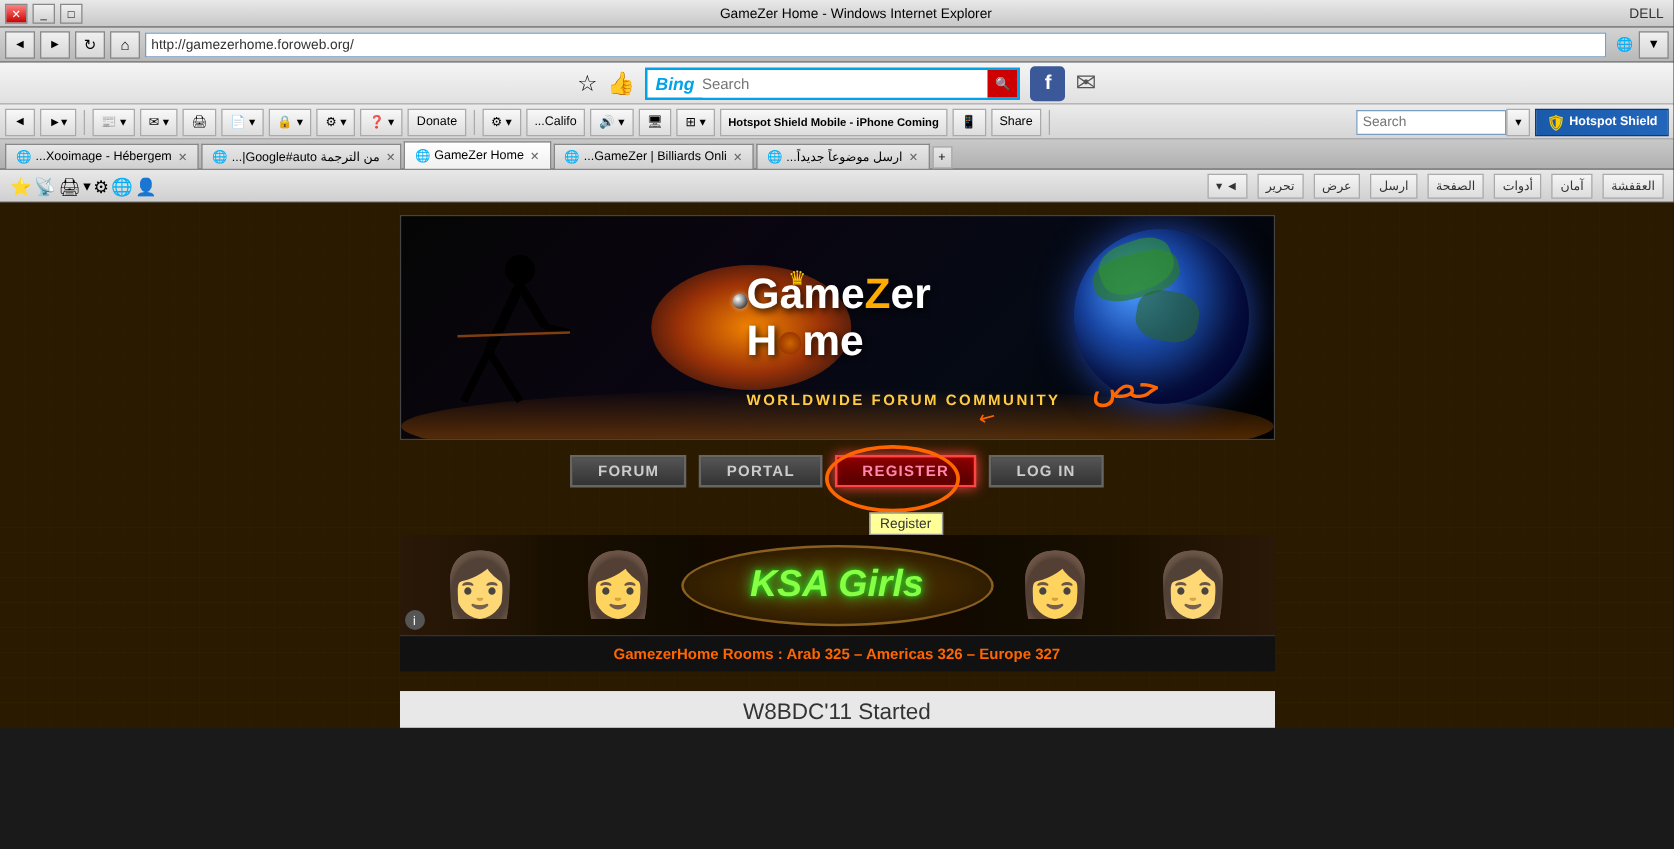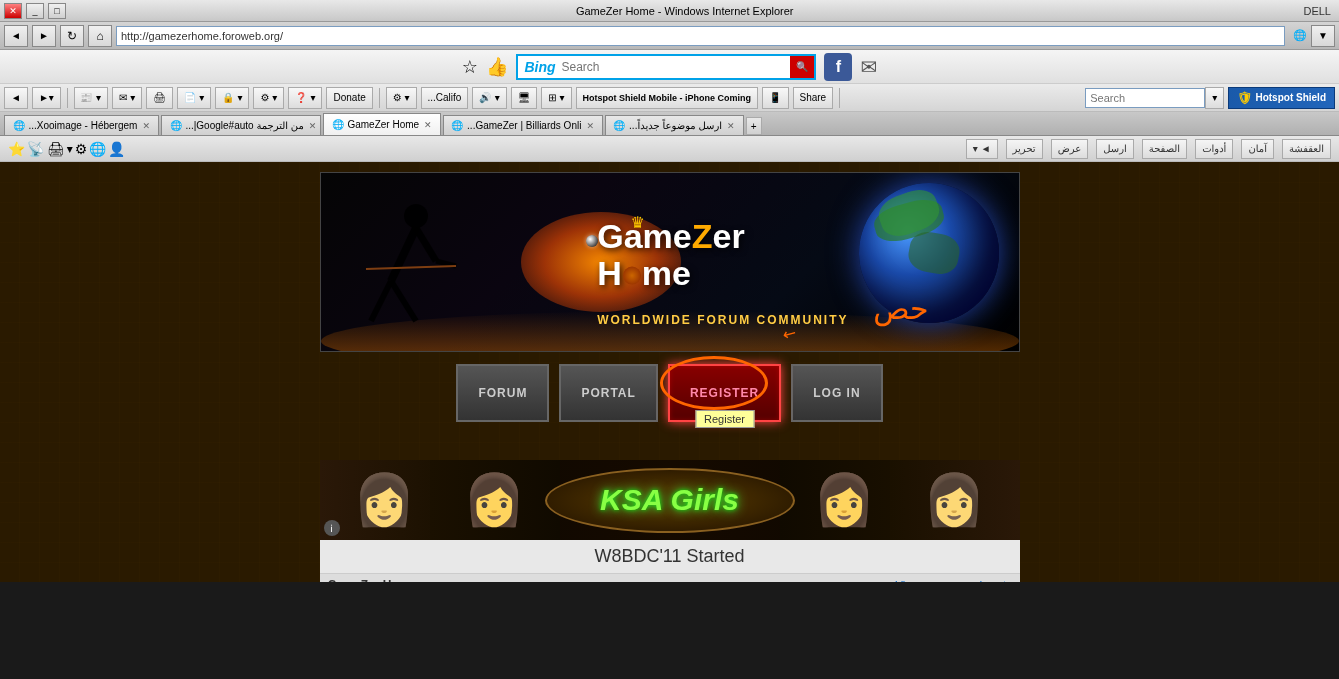--- a/index.html
+++ b/index.html
@@ -214,42 +214,42 @@
     }
 
     
     .nav-buttons {
       display: flex;
       justify-content: center;
       gap: 10px;
       padding: 12px 0 8px;
     }
     .nav-game-btn {
-      padding: 20px 20px;
+      padding: 4px 20px;
       font-size: 12px;
       font-weight: bold;
       letter-spacing: 1px;
       cursor: pointer;
       border: 2px solid #666;
       background: linear-gradient(to bottom, #555, #333);
       color: #ccc;
       text-transform: uppercase;
     }
     .nav-game-btn.register {
       background: linear-gradient(to bottom, #880000, #550000);
       border: 2px solid #ff4444;
       color: #ff88aa;
       box-shadow: 0 0 10px #ff4444, inset 0 0 5px rgba(255,0,0,0.3);
       position: relative;
     }
 
     
     .forum-content {
       width: 700px;
-      margin: 0 auto;
+      margin: 16px auto;
       background: #fff;
     }
     .w8bdc-title {
       background: #e8e8e8;
       text-align: center;
       font-size: 18px;
       color: #333;
       padding: 6px 0;
       border-bottom: 1px solid #ccc;
     }
@@ -464,20 +464,23 @@
     <div style="position:absolute;right:110px;top:0;width:130px;height:80px;background:linear-gradient(to left,#1a1000,#100a00);display:flex;align-items:center;justify-content:center;overflow:hidden;">
       <div style="font-size:50px;filter:grayscale(10%) sepia(30%);">👩</div>
     </div>
     <div style="position:absolute;right:0;top:0;width:130px;height:80px;background:linear-gradient(to left,#2a1808,#1a1000);display:flex;align-items:center;justify-content:center;overflow:hidden;">
       <div style="font-size:50px;filter:grayscale(20%) sepia(40%);">👩</div>
     </div>
 
     <div style="position:absolute;bottom:4px;left:4px;width:16px;height:16px;background:#555;border-radius:50%;color:white;font-size:10px;display:flex;align-items:center;justify-content:center;cursor:pointer;">ℹ</div>
   </div>
 
+  <div style="width:700px;margin:0 auto;background:#111111;padding:5px 0;text-align:center;border-top:1px solid #333;">
+    <span style="font-size:12px;font-weight:bold;color:#ff6600;">GamezerHome Rooms : Arab 325 – Americas 326 – Europe 327</span>
+  </div>
 
   <div class="forum-content">
     <div class="w8bdc-title">W8BDC'11 Started</div>
     <div class="gamezerhome-header">
       <span class="gamezerhome-title">GameZer Home</span>
       <span class="view-unanswered">View unanswered posts</span>
     </div>
 
   </div>
 </div>

